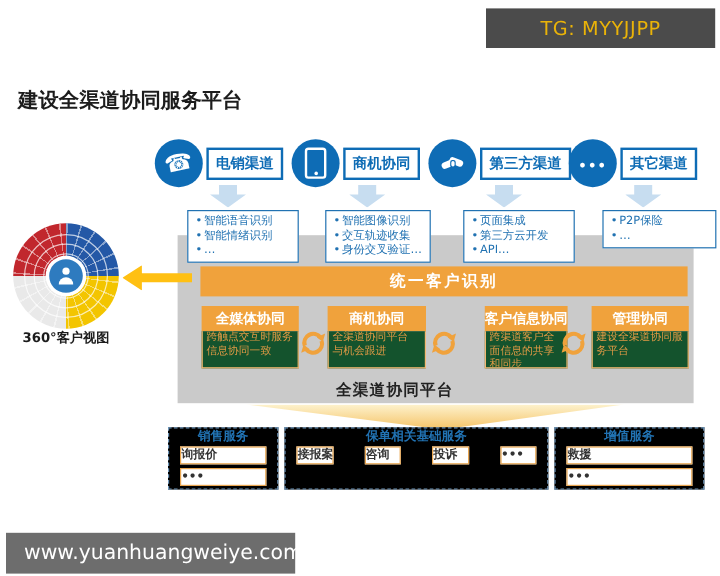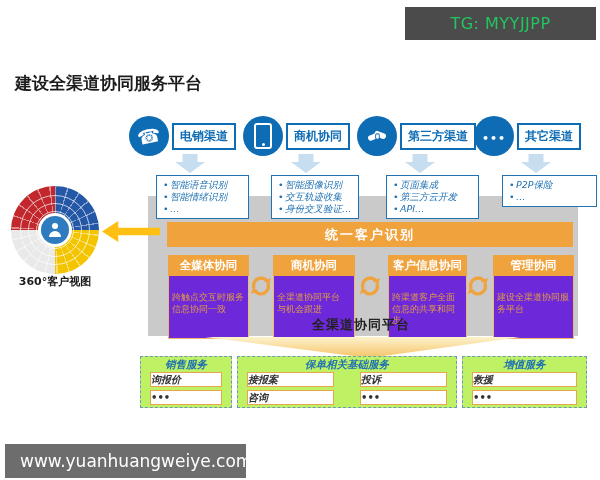--- a/index.html
+++ b/index.html
@@ -1,21 +1,21 @@
 <!DOCTYPE html>
 <html><head>
 <meta charset="utf-8">
 <style>
   html,body{margin:0;padding:0;background:#ffffff;}
   #canvas{position:relative;width:600px;height:480px;background:#ffffff;overflow:hidden;
           font-family:"DejaVu Sans","Liberation Sans",sans-serif;}
 
   
   .tg-badge{position:absolute;left:405px;top:7px;width:191px;height:33px;background:#4b4b4b;
-            color:#22c55e;font-size:16px;line-height:33px;text-align:center;letter-spacing:.5px;}
+            color:#eab308;font-size:16px;line-height:33px;text-align:center;letter-spacing:.5px;}
   .site-bar{position:absolute;left:5px;top:444px;width:226px;height:34px;background:#6d6d6d;
             color:#fff;font-size:17px;line-height:34px;padding-left:15px;}
 
   
   .main-title{position:absolute;left:15px;top:72px;font-size:17px;font-weight:bold;color:#1c1c1c;}
 
   
   .channel-group{position:absolute;top:116px;display:flex;align-items:center;}
   .chan-circle{width:40px;height:40px;border-radius:50%;background:#0e6cb5;flex:0 0 40px;
                display:flex;align-items:center;justify-content:center;position:relative;}
@@ -29,57 +29,57 @@
 
   
   .down-arrow{position:absolute;top:154px;width:30px;height:19px;background:#c7ddf0;
               clip-path:polygon(25% 0,75% 0,75% 42%,100% 42%,50% 100%,0 42%,25% 42%);}
 
   
   .gray-panel{position:absolute;left:148px;top:196px;width:430px;height:140px;background:#cacaca;}
 
   
   .bullet-box{position:absolute;top:175px;border:1.5px solid #2172b2;background:#fff;
-              padding:3px 2px 3px 5px;color:#2172b2;font-size:9.5px;line-height:1.25;font-style:italic;}
+              padding:3px 2px 3px 5px;color:#2172b2;font-size:9.5px;line-height:1.25;}
   .bullet-box ul{margin:0;padding:0;list-style:none;}
   .bullet-box li{position:relative;padding-left:8px;white-space:nowrap;}
   .bullet-box li::before{content:"•";position:absolute;left:1px;top:0;}
 
   
   .yellow-arrow{position:absolute;left:102px;top:221px;width:58px;height:21px;background:#ffc013;
                 clip-path:polygon(0 50%,28% 0,28% 32%,100% 32%,100% 68%,28% 68%,28% 100%);}
 
   
   .unified-bar{position:absolute;left:167px;top:222px;width:406px;height:25px;background:#f0a23c;
                color:#fff;font-size:13px;font-weight:bold;line-height:25px;text-align:center;letter-spacing:2px;}
 
   
   .module{position:absolute;top:255px;height:60px;}
   .module .mod-head{height:21px;line-height:21px;background:#f0a23c;color:#fff;text-align:center;
                     font-size:11.5px;font-weight:bold;}
-  .module .mod-body{border:1px solid #f2b771;border-top:none;background:#6d28d9;color:#e09a45;
-                    font-size:9px;line-height:1.3;padding:16px 3px;height:30px;overflow:hidden;}
+  .module .mod-body{border:1px solid #f2b771;border-top:none;background:#14532d;color:#e09a45;
+                    font-size:9px;line-height:1.3;padding:0 3px;height:30px;overflow:hidden;}
 
   
   .sync-icon{position:absolute;top:274px;width:24px;height:24px;}
 
   
   .platform-caption{position:absolute;left:148px;top:316px;width:362px;text-align:center;
-                    font-size:13px;font-weight:bold;color:#222;letter-spacing:1px;padding-left:32px;}
+                    font-size:13px;font-weight:bold;color:#222;letter-spacing:1px;}
 
   
   .fan-arrow{position:absolute;left:205px;top:337px;width:315px;height:21px;
              background:linear-gradient(180deg,#fdf2cd,#f5c366);
              clip-path:polygon(0 0,100% 0,52% 100%);}
 
   
-  .service-box{position:absolute;top:356px;height:52px;border:1.5px dashed #6f97bb;background:#bef264;box-sizing:border-box;font-style:italic;}
+  .service-box{position:absolute;top:356px;height:52px;border:1.5px dashed #6f97bb;background:#000000;box-sizing:border-box;}
   .svc-head{font-size:10.5px;font-weight:bold;color:#2172b2;text-align:center;margin-top:2px;line-height:11px;}
   .svc-items{display:grid;grid-template-columns:1fr;gap:3px;padding:2px 9px 0;}
-  .svc-items.two-col{grid-template-columns:1fr 1fr;column-gap:26px;}
+  .svc-items.two-col{grid-template-columns:1fr 1fr 1fr 1fr;column-gap:26px;}
   .svc-item{height:13px;line-height:13px;border:1px solid #e8a54f;background:#fff;color:#333;
             font-size:10px;font-weight:bold;text-align:left;overflow:hidden;white-space:nowrap;}
 
   
   .wheel{position:absolute;left:11px;top:186px;width:88px;height:88px;border-radius:50%;
          background:conic-gradient(from 0deg,#2458a6 0 25%,#f3c500 25% 50%,#e9e9e9 50% 75%,#c1272d 75% 100%);}
   .wheel::after{content:"";position:absolute;inset:0;border-radius:50%;
          background:repeating-conic-gradient(rgba(255,255,255,.45) 0 2deg,transparent 2deg 16deg);}
   .wheel .ring{position:absolute;border-radius:50%;border:1px solid rgba(255,255,255,.7);}
   .ring.r1{inset:9px;} .ring.r2{inset:17px;} .ring.r3{inset:25px;}
@@ -173,21 +173,21 @@
   <div class="unified-bar">统一客户识别</div>
 
   <div class="module" style="left:168px;width:81px">
     <div class="mod-head">全媒体协同</div>
     <div class="mod-body">跨触点交互时服务 信息协同一致</div>
   </div>
   <div class="module" style="left:273px;width:82px">
     <div class="mod-head">商机协同</div>
     <div class="mod-body">全渠道协同平台 与机会跟进</div>
   </div>
-  <div class="module" style="left:388px;width:79px">
+  <div class="module" style="left:404px;width:69px">
     <div class="mod-head">客户信息协同</div>
     <div class="mod-body">跨渠道客户全面信息的共享和同步</div>
   </div>
   <div class="module" style="left:493px;width:81px">
     <div class="mod-head">管理协同</div>
     <div class="mod-body">建设全渠道协同服务平台</div>
   </div>
 
   <svg class="sync-icon" style="left:249px" viewBox="0 0 24 24">
     <path d="M5 14 A 7.5 7.5 0 0 1 18 7" fill="none" stroke="#f0a23c" stroke-width="3.5"></path>
@@ -227,22 +227,22 @@
     <div class="svc-head">销售服务</div>
     <div class="svc-items">
       <div class="svc-item">询报价</div>
       <div class="svc-item">•••</div>
     </div>
   </div>
   <div class="service-box" style="left:237px;width:220px">
     <div class="svc-head">保单相关基础服务</div>
     <div class="svc-items two-col">
       <div class="svc-item">接报案</div>
+      <div class="svc-item">咨询</div>
       <div class="svc-item">投诉</div>
-      <div class="svc-item">咨询</div>
       <div class="svc-item">•••</div>
     </div>
   </div>
   <div class="service-box" style="left:462px;width:125px">
     <div class="svc-head">增值服务</div>
     <div class="svc-items">
       <div class="svc-item">救援</div>
       <div class="svc-item">•••</div>
     </div>
   </div>

